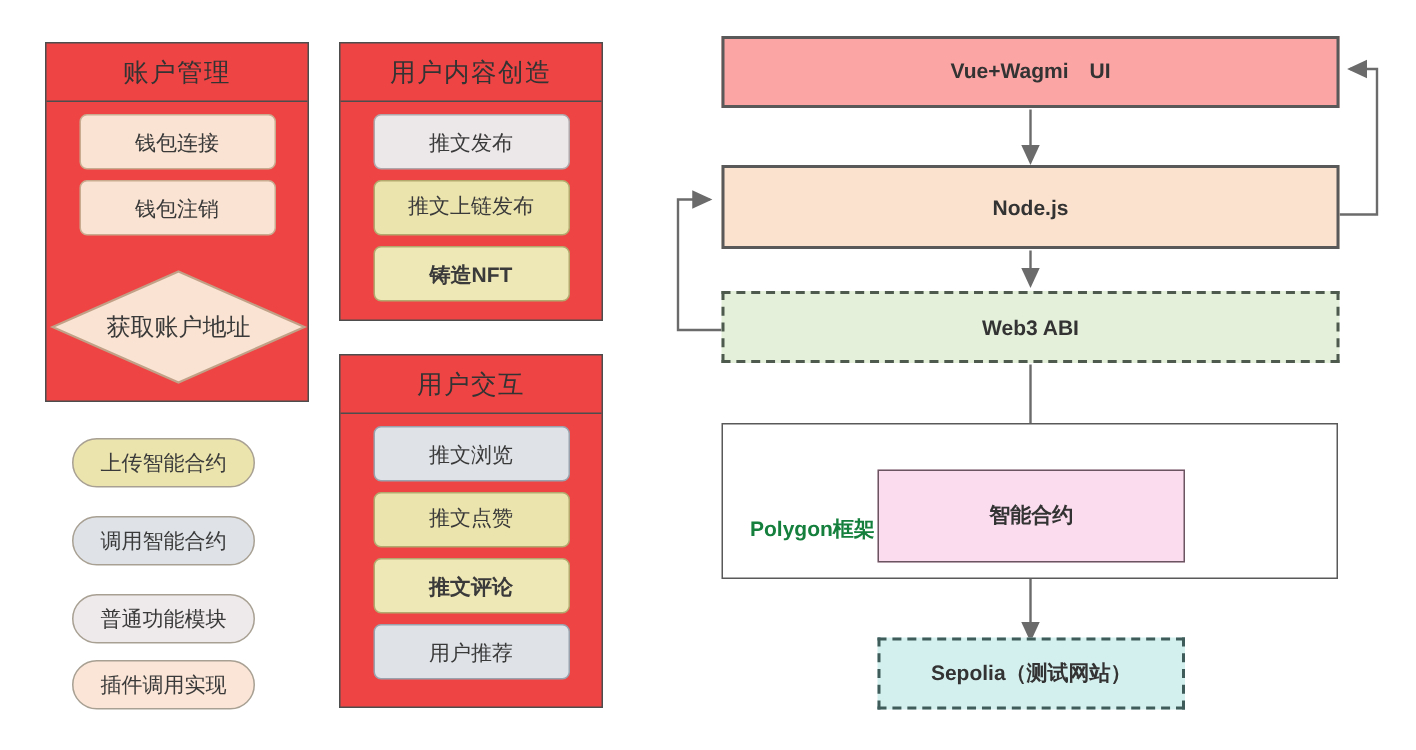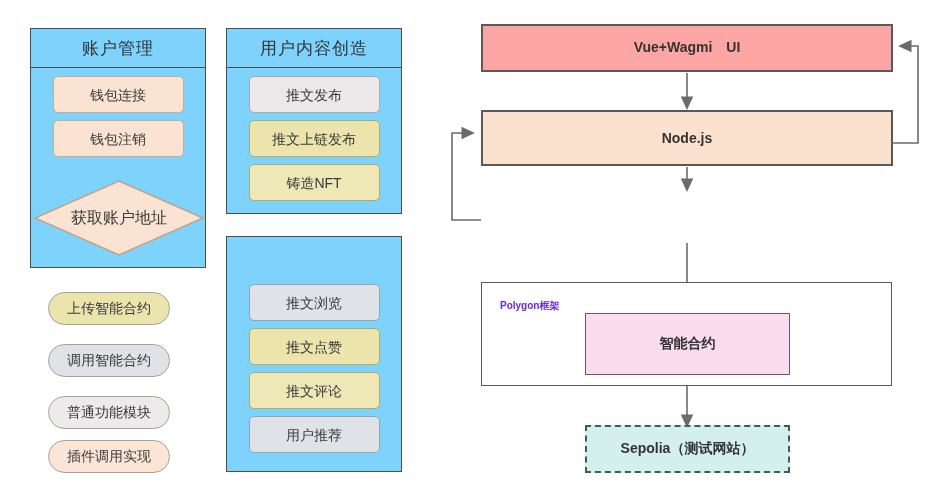--- a/index.html
+++ b/index.html
@@ -7,21 +7,21 @@
     width:944px;height:500px;position:relative;overflow:hidden;
     font-family:"Liberation Sans","DejaVu Sans",sans-serif;
     color:#333333;
   }
   .canvas{position:absolute;left:0;top:0;width:944px;height:500px;}
 
   
   .panel{
     position:absolute;
     border:1.3px solid #4d4d4d;
-    background:#7dd3fc;
+    background:#ef4444;
     box-sizing:border-box;
   }
   .panel-title{
     position:absolute;left:0;right:0;top:0;
     height:38px;
     border-bottom:1.3px solid #4d4d4d;
     display:flex;align-items:center;justify-content:center;
     font-size:17px;color:#333333;letter-spacing:1px;
   }
   .panel-body{
@@ -42,22 +42,22 @@
   }
   .chip-rect{
     width:131px;height:37px;
     border:1.1px solid #a8a093;
     border-radius:5px;
   }
 
   
   .f-peach {background:#fae3d2;border-color:#c9ab90;}
   .f-peach2{background:#fbe5d6;border-color:#c9ab90;}
-  .f-yellow{background:#ebe4ad;border-color:#b3a96e;}
-  .f-yellow2{background:#eee7b6;border-color:#b3a96e;}
+  .f-yellow{background:#ebe4ad;border-color:#b3a96e;font-family:Liberation Serif, serif;}
+  .f-yellow2{background:#eee7b6;border-color:#b3a96e;font-weight:bold;}
   .f-grey  {background:#dfe3e8;border-color:#9aa3ad;}
   .f-mauve {background:#ece7e9;border-color:#b0a7ab;}
   .f-mauve2{background:#eee9ea;border-color:#b0a7ab;}
 
   
   .diamond-wrap{
     position:absolute;
     width:172px;height:78px;
   }
   .diamond-shape{
@@ -90,21 +90,21 @@
   }
   .fb-grey   {background:#fca5a5;}
   .fb-peach  {background:#fbe2cf;}
   .fb-green  {background:#e4f0da;border:2.2px dashed #4d5a4d;}
   .fb-pink   {background:#fadcee;border:1.6px solid #6b5560;}
   .fb-cyan   {background:#d4f0ee;border:2.2px dashed #3f5c5a;text-align:center;}
   .fb-plain  {background:#ffffff;border:1.6px solid #595959;}
 
   .polygon-label{
     position:absolute;
-    font-size:10px;font-weight:bold;color:#6d28d9;
+    font-size:14px;font-weight:bold;color:#15803d;margin-top:45px;
   }
 
   svg.arrows{position:absolute;left:0;top:0;width:944px;height:500px;pointer-events:none;}
 </style>
 </head>
 <body>
 
 <div class="canvas">
 
   <div class="panel" style="left:30px;top:28px;width:176px;height:240px;">
@@ -130,20 +130,21 @@
   <div class="panel" style="left:226px;top:28px;width:176px;height:186px;">
     <div class="panel-title">用户内容创造</div>
     <div class="panel-body">
       <div class="chip chip-rect f-mauve">推文发布</div>
       <div class="chip chip-rect f-yellow">推文上链发布</div>
       <div class="chip chip-rect f-yellow2">铸造NFT</div>
     </div>
   </div>
 
   <div class="panel" style="left:226px;top:236px;width:176px;height:236px;">
+    <div class="panel-title">用户交互</div>
     <div class="panel-body">
       <div class="chip chip-rect f-grey">推文浏览</div>
       <div class="chip chip-rect f-yellow">推文点赞</div>
       <div class="chip chip-rect f-yellow2">推文评论</div>
       <div class="chip chip-rect f-grey">用户推荐</div>
     </div>
   </div>
 
   <svg class="arrows">
     <defs>
@@ -162,20 +163,21 @@
 
     <line x1="687" y1="243" x2="687" y2="313" stroke="#6b6b6b" stroke-width="1.6" marker-end="url(#ah)"></line>
 
     <line x1="687" y1="362" x2="687" y2="426" stroke="#6b6b6b" stroke-width="1.6" marker-end="url(#ah)"></line>
   </svg>
 
   <div class="flowbox fb-grey" style="left:481px;top:24px;width:412px;height:48px;">Vue+Wagmi　UI</div>
 
   <div class="flowbox fb-peach" style="left:481px;top:110px;width:412px;height:56px;">Node.js</div>
 
+  <div class="flowbox fb-green" style="left:481px;top:194px;width:412px;height:48px;">Web3 ABI</div>
 
   <div class="flowbox fb-plain" style="left:481px;top:282px;width:411px;height:104px;"></div>
   <div class="polygon-label" style="left:500px;top:299px;">Polygon框架</div>
 
   <div class="flowbox fb-pink" style="left:585px;top:313px;width:205px;height:62px;">智能合约</div>
 
   <div class="flowbox fb-cyan" style="left:585px;top:425px;width:205px;height:48px;">Sepolia（测试网站）</div>
 
 </div>
 

